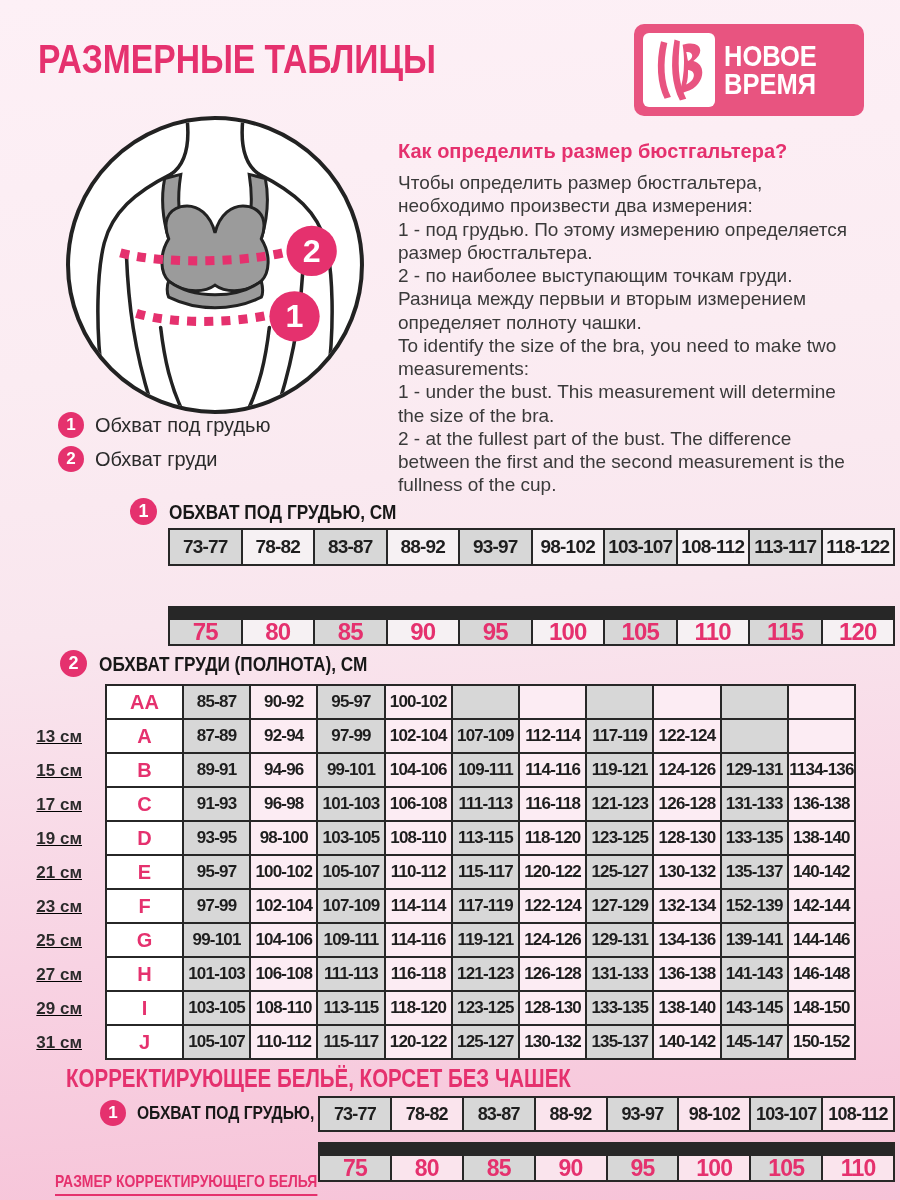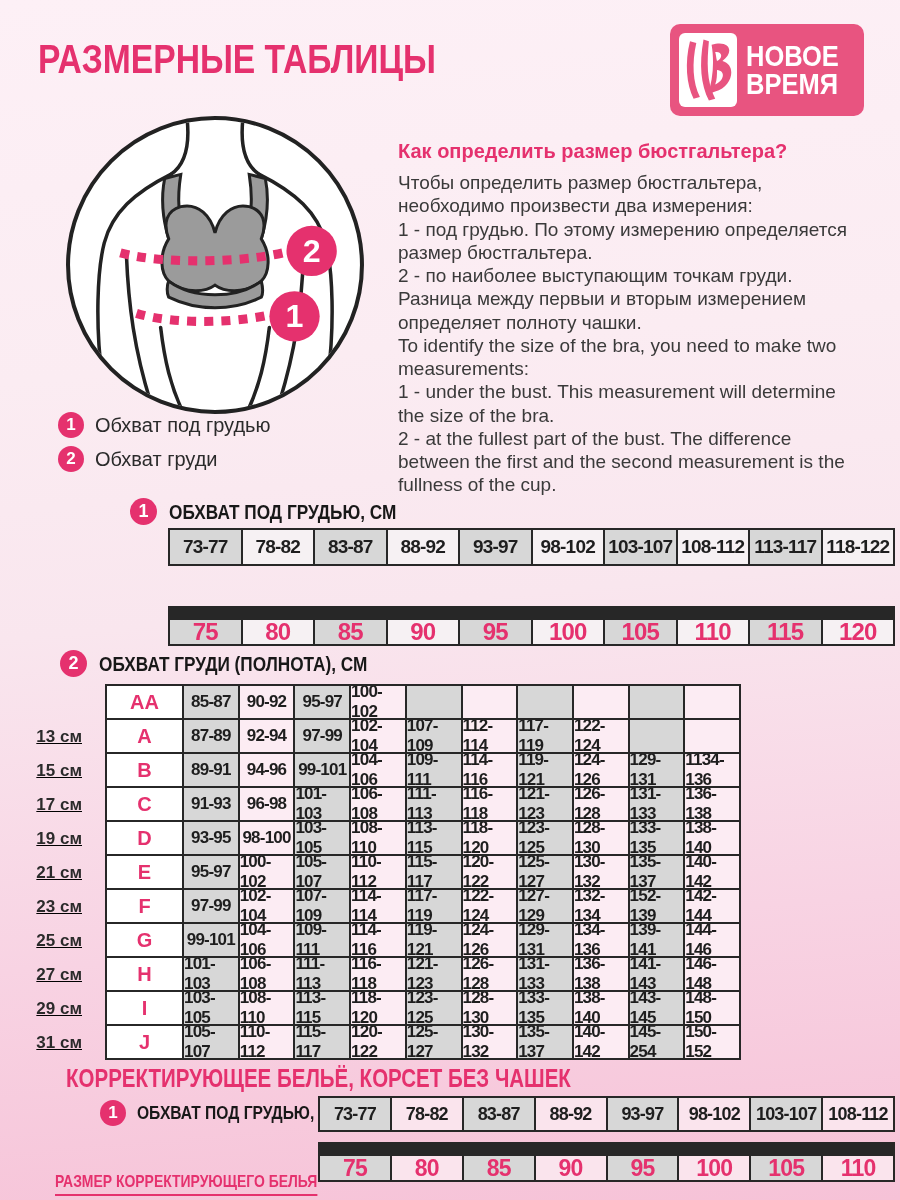--- a/index.html
+++ b/index.html
@@ -10,21 +10,21 @@
   }
   .cond{transform:scaleX(0.82);transform-origin:0 50%;white-space:nowrap;}
   .badge{
     background:#e5316e;color:#fff;border-radius:50%;
     display:flex;align-items:center;justify-content:center;
     font-weight:bold;flex:0 0 auto;
   }
   
   .title{position:absolute;left:38px;top:36px;font-size:41px;font-weight:bold;color:#e5316e;letter-spacing:0;}
   
-  .logo{position:absolute;top:24px;right:36px;width:194px;height:92px;background:#e85480;border-radius:10px;
+  .logo{position:absolute;top:24px;right:36px;width:230px;height:92px;background:#e85480;border-radius:10px;
         display:flex;align-items:center;padding:9px;box-sizing:border-box;gap:9px;}
   .logo-mark{width:72px;height:74px;background:#fff;border-radius:6px;display:flex;align-items:center;justify-content:center;}
   .logo-text{color:#fff;font-weight:bold;font-size:30px;line-height:0.95;transform:scaleX(0.85);transform-origin:0 50%;}
   
   .figure{position:absolute;left:64px;top:114px;width:302px;height:302px;}
   
   .howto{position:absolute;left:398px;top:140px;width:496px;}
   .howto-heading{color:#e5316e;font-weight:bold;font-size:20px;margin:0 0 8px 0;}
   .howto-body{color:#3a3a3a;font-size:19px;line-height:1.225;white-space:pre-line;}
   
@@ -42,21 +42,21 @@
   .gray{background:#d7d7d7;}
   .liteA{background:#f6f1f3;}
   .liteB{background:#fcecf3;}
   .liteC{background:#fae4ed;}
   .pinktx{color:#e5316e;margin-top:12px;}
   #underbust-ranges{left:168px;top:528px;width:727px;grid-template-columns:repeat(10,1fr);grid-auto-rows:34px;font-size:19px;}
   #underbust-sizes{left:168px;top:606px;width:727px;grid-template-columns:repeat(10,1fr);grid-auto-rows:36px;}
   #underbust-sizes .cell{font-size:24px;}
   .pink-underline{color:#e5316e;font-weight:bold;border-bottom:2px solid #e5316e;padding-bottom:2px;}
   .size-label-1{position:absolute;left:168px;top:574px;font-size:19px;}
-  #cups-table{left:105px;top:684px;width:636px;grid-template-columns:75px repeat(10,1fr);grid-auto-rows:32px;font-size:17px;}
+  #cups-table{left:105px;top:684px;width:751px;grid-template-columns:75px repeat(10,1fr);grid-auto-rows:32px;font-size:17px;}
   .cupcell{background:#fff;color:#e5316e;font-size:20px;letter-spacing:0;}
   .diff-col{position:absolute;left:0;top:686px;width:96px;display:flex;flex-direction:column;text-decoration:underline;}
   .diff{height:34px;display:flex;align-items:center;justify-content:flex-end;padding-right:14px;
         font-size:17px;font-weight:bold;color:#2b2b2b;}
   
   .corr-heading{position:absolute;left:66px;top:1064px;font-size:25px;font-weight:bold;color:#e5316e;}
   .corr-label{position:absolute;left:100px;top:1100px;display:flex;align-items:center;gap:11px;}
   .corr-label .badge{width:26px;height:26px;font-size:17px;}
   .corr-label .lbl{font-size:19px;font-weight:bold;color:#181818;}
   #corr-ranges{left:318px;top:1096px;width:577px;grid-template-columns:repeat(8,1fr);grid-auto-rows:32px;font-size:18px;}
@@ -314,21 +314,21 @@
       <div class="cell liteB">148-150</div>
       <div class="cell cupcell">J</div>
       <div class="cell gray">105-107</div>
       <div class="cell liteB">110-112</div>
       <div class="cell gray">115-117</div>
       <div class="cell liteB">120-122</div>
       <div class="cell gray">125-127</div>
       <div class="cell liteB">130-132</div>
       <div class="cell gray">135-137</div>
       <div class="cell liteB">140-142</div>
-      <div class="cell gray">145-254</div>
+      <div class="cell gray">145-147</div>
       <div class="cell liteB">150-152</div>
     </div>
 
   <div class="corr-heading cond">КОРРЕКТИРУЮЩЕЕ БЕЛЬЁ, КОРСЕТ БЕЗ ЧАШЕК</div>
   <div class="corr-label">
     <span class="badge">1</span>
     <span class="lbl cond">ОБХВАТ ПОД ГРУДЬЮ, СМ</span>
   </div>
   <div class="grid" id="corr-ranges">
       <div class="cell gray">73-77</div>

